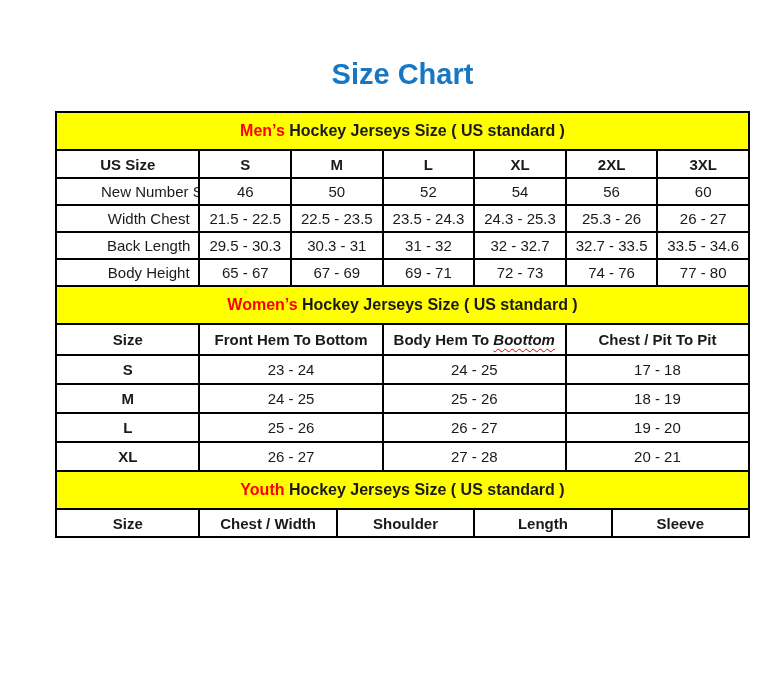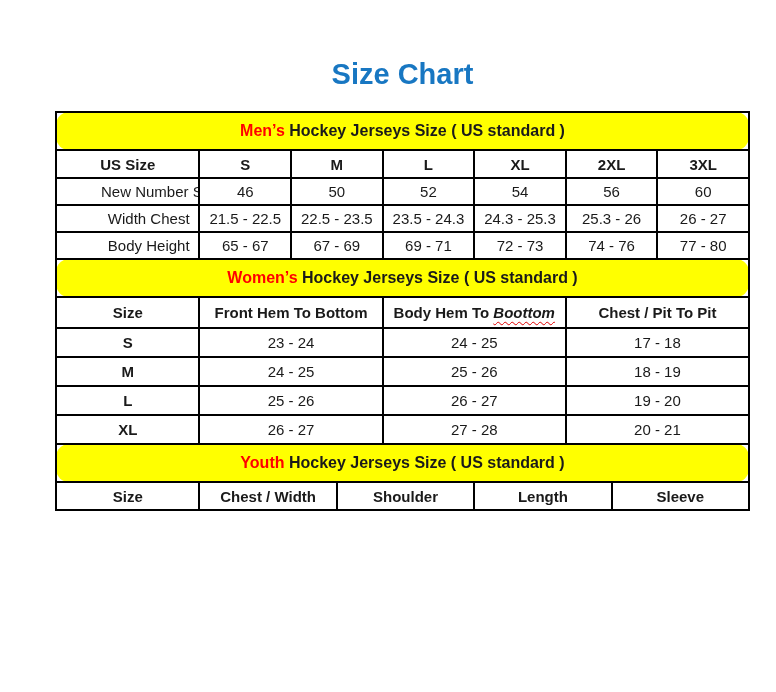--- a/index.html
+++ b/index.html
@@ -49,21 +49,20 @@
     font-size: 15px;
     font-weight: normal;
     overflow: hidden;
     white-space: nowrap;
   }
   tr.band td {
     background: #ffff00;
     font-weight: bold;
     font-size: 16px;
     height: 36px;
-    border-radius: 13px;
   }
   .band .hl { color: #ff0000; }
   th { font-weight: bold; }
   
   .mens th        { height: 26px; }
   .mens td.data   { height: 25px; }
   .womens th      { height: 29px; }
   .womens td.data { height: 27px; }
   .youth th       { height: 26px; }
   .youth td.data  { height: 29px; }
@@ -124,20 +123,29 @@
         <tr>
           <td class="data rowlabel">Width Chest</td>
           <td class="data">21.5 - 22.5</td>
           <td class="data">22.5 - 23.5</td>
           <td class="data">23.5 - 24.3</td>
           <td class="data">24.3 - 25.3</td>
           <td class="data">25.3 - 26</td>
           <td class="data">26 - 27</td>
         </tr>
         <tr>
+          <td class="data rowlabel">Back Length</td>
+          <td class="data">29.5 - 30.3</td>
+          <td class="data">30.3 - 31</td>
+          <td class="data">31 - 32</td>
+          <td class="data">32 - 32.7</td>
+          <td class="data">32.7 - 33.5</td>
+          <td class="data">33.5 - 34.6</td>
+        </tr>
+        <tr>
           <td class="data rowlabel">Body Height</td>
           <td class="data">65 - 67</td>
           <td class="data">67 - 69</td>
           <td class="data">69 - 71</td>
           <td class="data">72 - 73</td>
           <td class="data">74 - 76</td>
           <td class="data">77 - 80</td>
         </tr>
       </tbody>
     </table>

